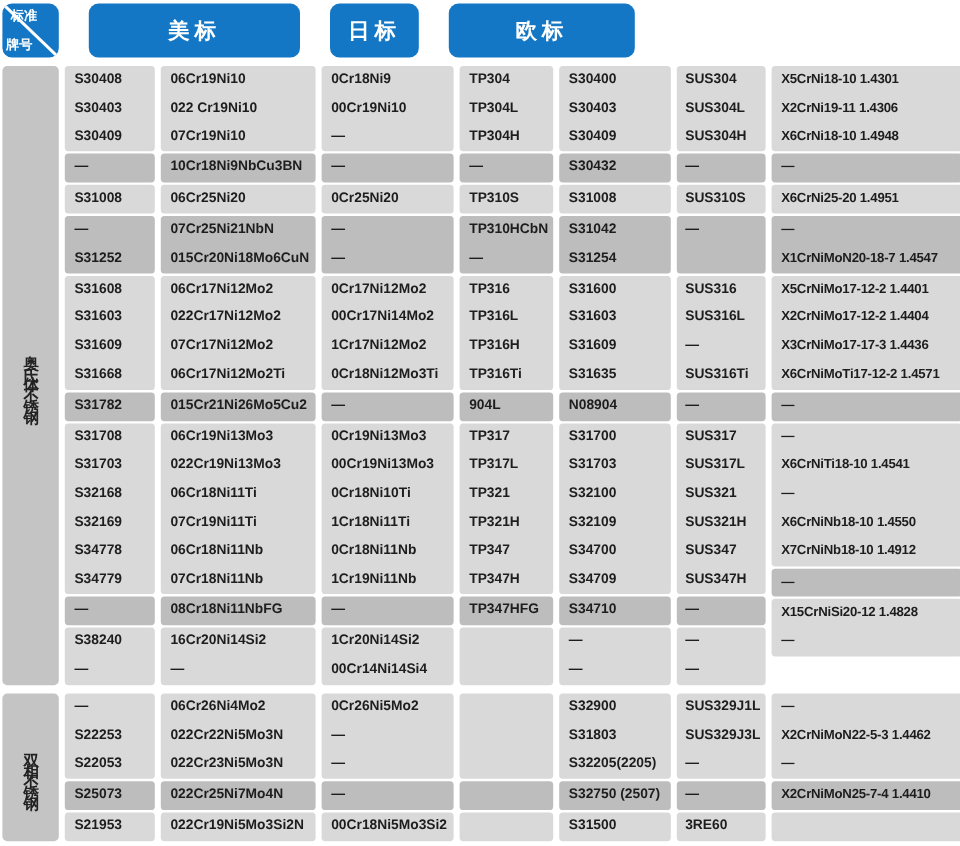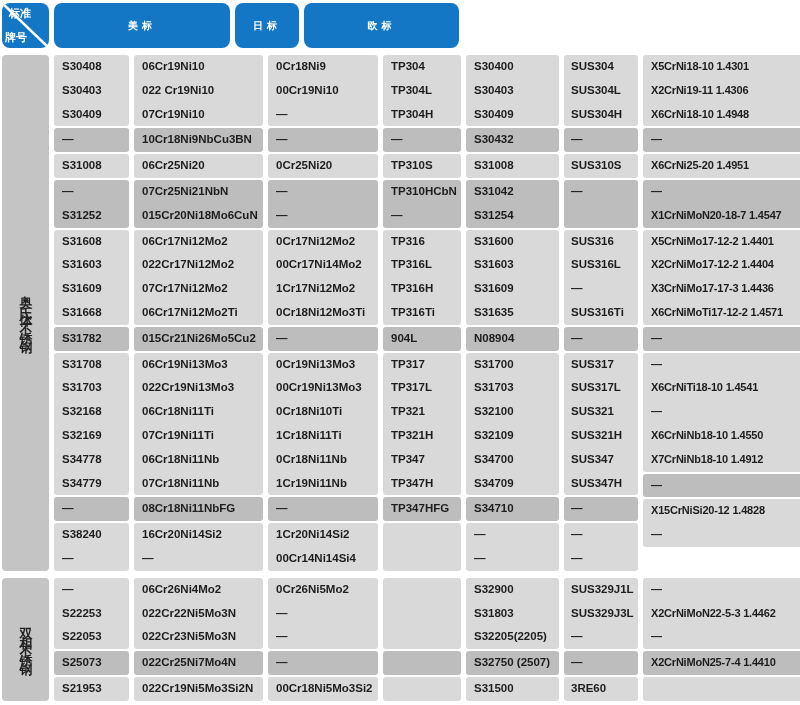--- a/index.html
+++ b/index.html
@@ -29,25 +29,26 @@
   .pill{
     background:var(--subheader-blue);border-radius:6px;color:#fff;
     font-size:11px;font-weight:700;text-align:center;line-height:18px;
     white-space:nowrap;overflow:hidden;
   }
   .pill.p0{width:75px;}
   .pill.p1{width:129px;}
   .pill.p2{width:110px;}
   .hdr{
     border-radius:8px;background:var(--header-blue);color:#fff;
-    font-size:10px;font-weight:700;display:flex;align-items:center;justify-content:center;
+    font-size:18px;font-weight:700;display:flex;align-items:center;justify-content:center;
     letter-spacing:4px;
+    margin-left:20px;
   }
   .hdr.us{width:176px;flex:none;}
-  .hdr.jp{width:64px;flex:none;}
+  .hdr.jp{width:74px;flex:none;}
   .hdr.eu{width:155px;flex:none;}
   
   .section{display:flex;gap:5px;margin-bottom:7px;align-items:stretch;}
   .section:last-child{margin-bottom:0;}
   .label-block{
     width:47px;flex:none;background:var(--label-grey);border-radius:4px;
     writing-mode:vertical-rl;text-orientation:upright;
     display:flex;align-items:center;justify-content:center;
     font-size:13px;font-weight:700;color:#222;letter-spacing:9px;
   }

